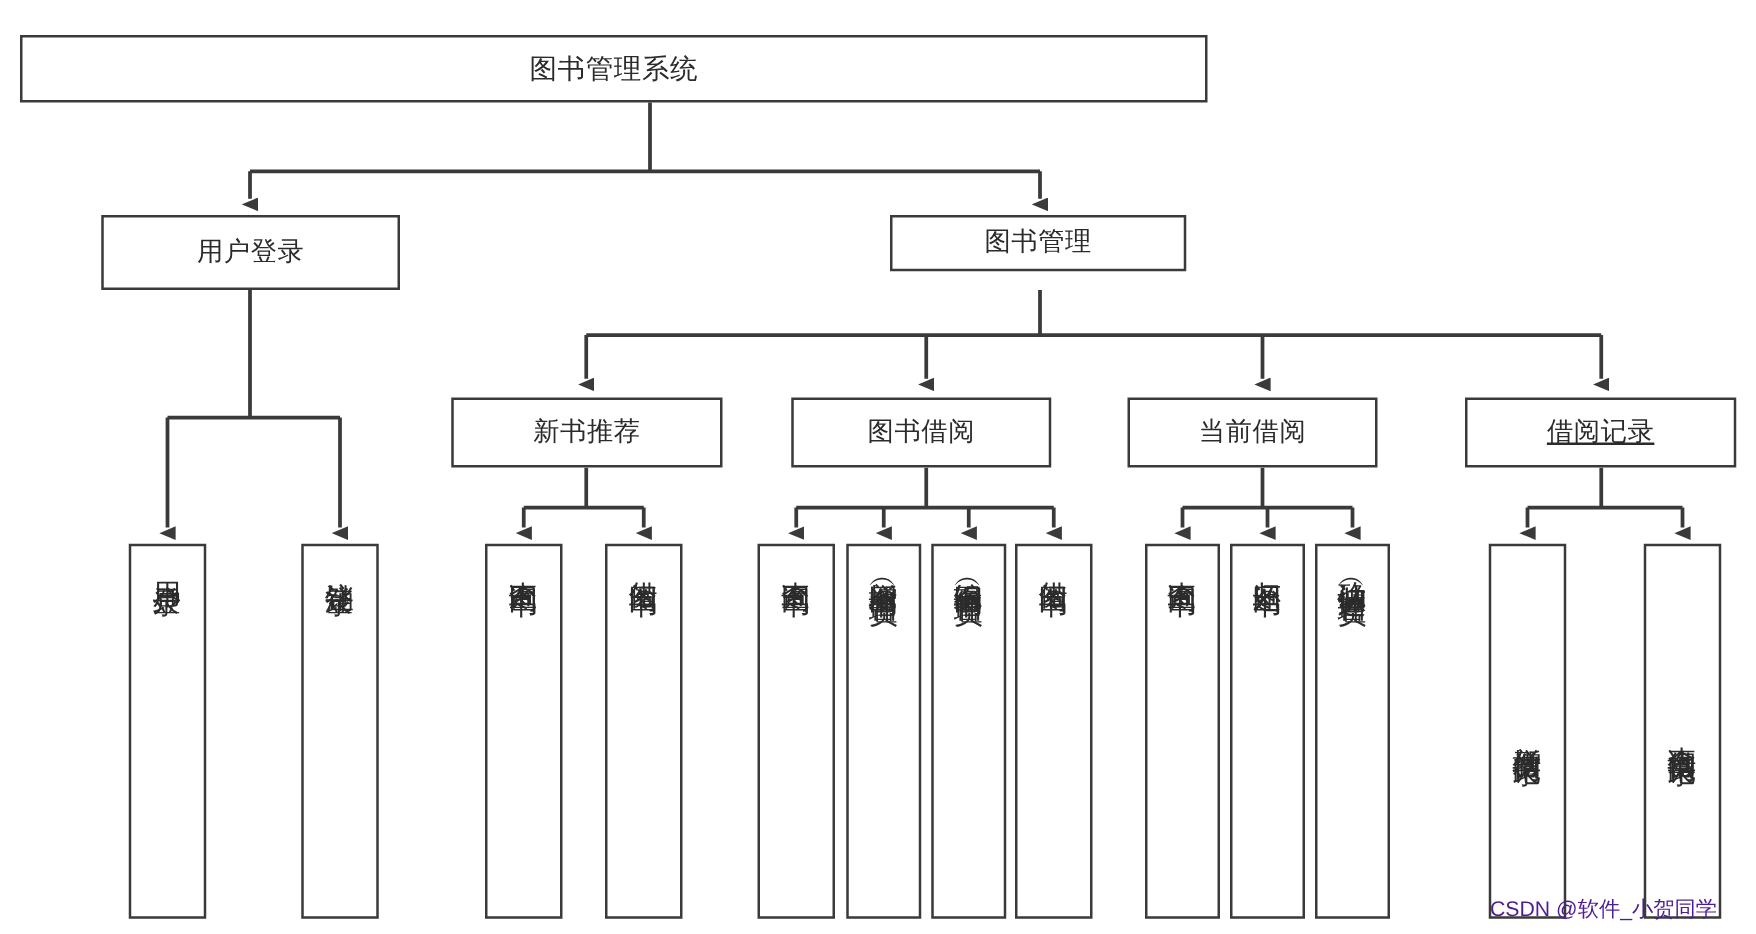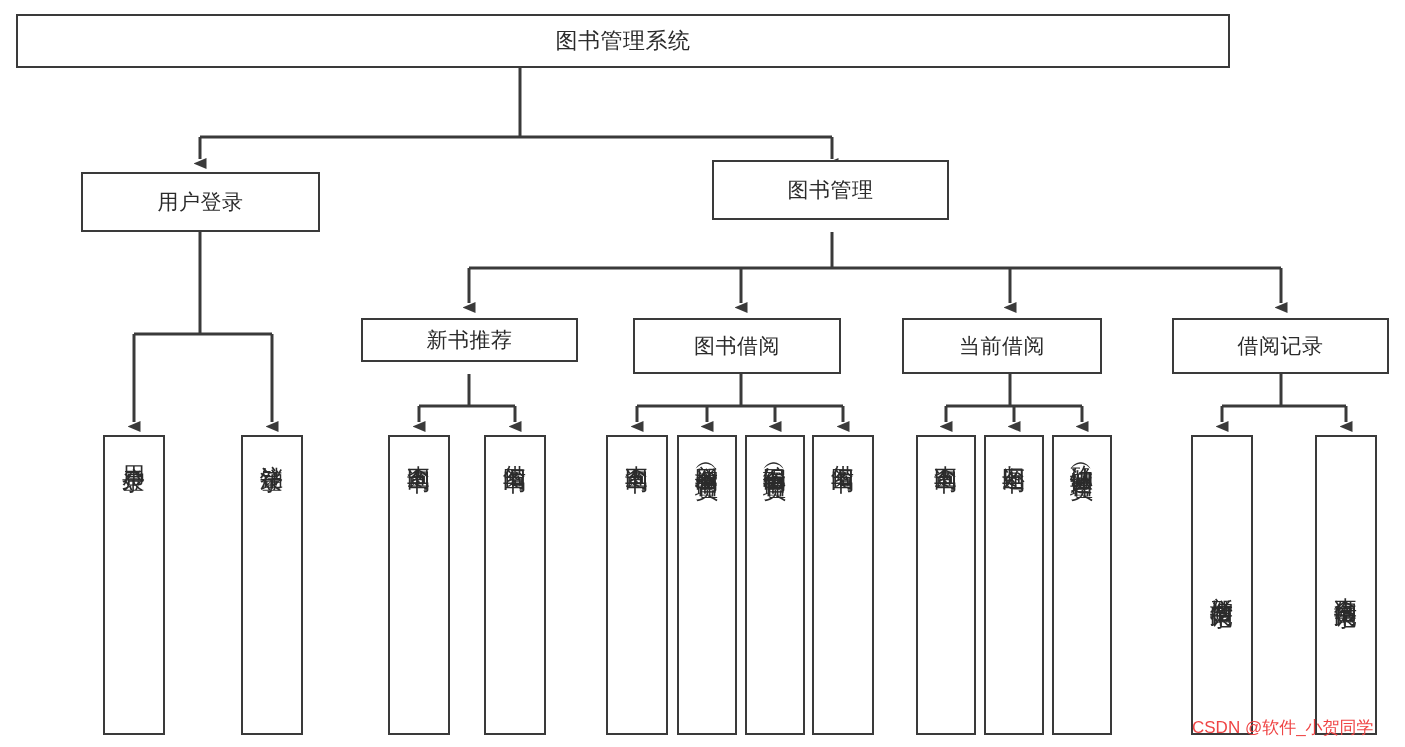--- a/index.html
+++ b/index.html
@@ -65,21 +65,21 @@
   }
   .node.v.mid {
     align-items: center;
     padding-top: 0;
   }
   #watermark {
     position: absolute;
     left: 1192px;
     top: 716px;
     font-size: 17px;
-    color: #ef4444;
+    color: #4c1d95;
     white-space: nowrap;
     z-index: 3;
   }
 </style>
 </head>
 <body>
 
 <div id="canvas">
 
   <svg id="edges" viewBox="0 0 1405 747" xmlns="http://www.w3.org/2000/svg">
@@ -127,41 +127,41 @@
       <path d="M1014,406 L1014,422" marker-end="url(#arrow)"></path>
       <path d="M1082,406 L1082,422" marker-end="url(#arrow)"></path>
 
       <path d="M1281,374 L1281,406"></path>
       <path d="M1222,406 L1346,406"></path>
       <path d="M1222,406 L1222,422" marker-end="url(#arrow)"></path>
       <path d="M1346,406 L1346,422" marker-end="url(#arrow)"></path>
     </g>
   </svg>
 
-  <div class="node h top" style="left:16px; top:14px; width:1214px; height:54px;">
+  <div class="node h top" style="left:16px; top:28px; width:950px; height:54px;">
     <span class="lbl">图书管理系统</span>
   </div>
 
   <div class="node h" style="left:81px; top:172px; width:239px; height:60px;">
     <span class="lbl">用户登录</span>
   </div>
-  <div class="node h" style="left:712px; top:160px; width:237px; height:60px;">
+  <div class="node h" style="left:712px; top:172px; width:237px; height:45px;">
     <span class="lbl">图书管理</span>
   </div>
 
-  <div class="node h" style="left:361px; top:318px; width:217px; height:44px;">
+  <div class="node h" style="left:361px; top:318px; width:217px; height:56px;">
     <span class="lbl">新书推荐</span>
   </div>
   <div class="node h" style="left:633px; top:318px; width:208px; height:56px;">
     <span class="lbl">图书借阅</span>
   </div>
   <div class="node h" style="left:902px; top:318px; width:200px; height:56px;">
     <span class="lbl">当前借阅</span>
   </div>
-  <div class="node h" style="left:1172px; top:318px; width:217px; height:56px;">
+  <div class="node h" style="left:1172px; top:318px; width:217px; height:56px;text-decoration:underline;">
     <span class="lbl">借阅记录</span>
   </div>
 
   <div class="node v" style="left:103px; top:435px; width:62px; height:300px;">
     <span class="lbl">用户登录</span>
   </div>
   <div class="node v" style="left:241px; top:435px; width:62px; height:300px;">
     <span class="lbl">注销登录</span>
   </div>
 

